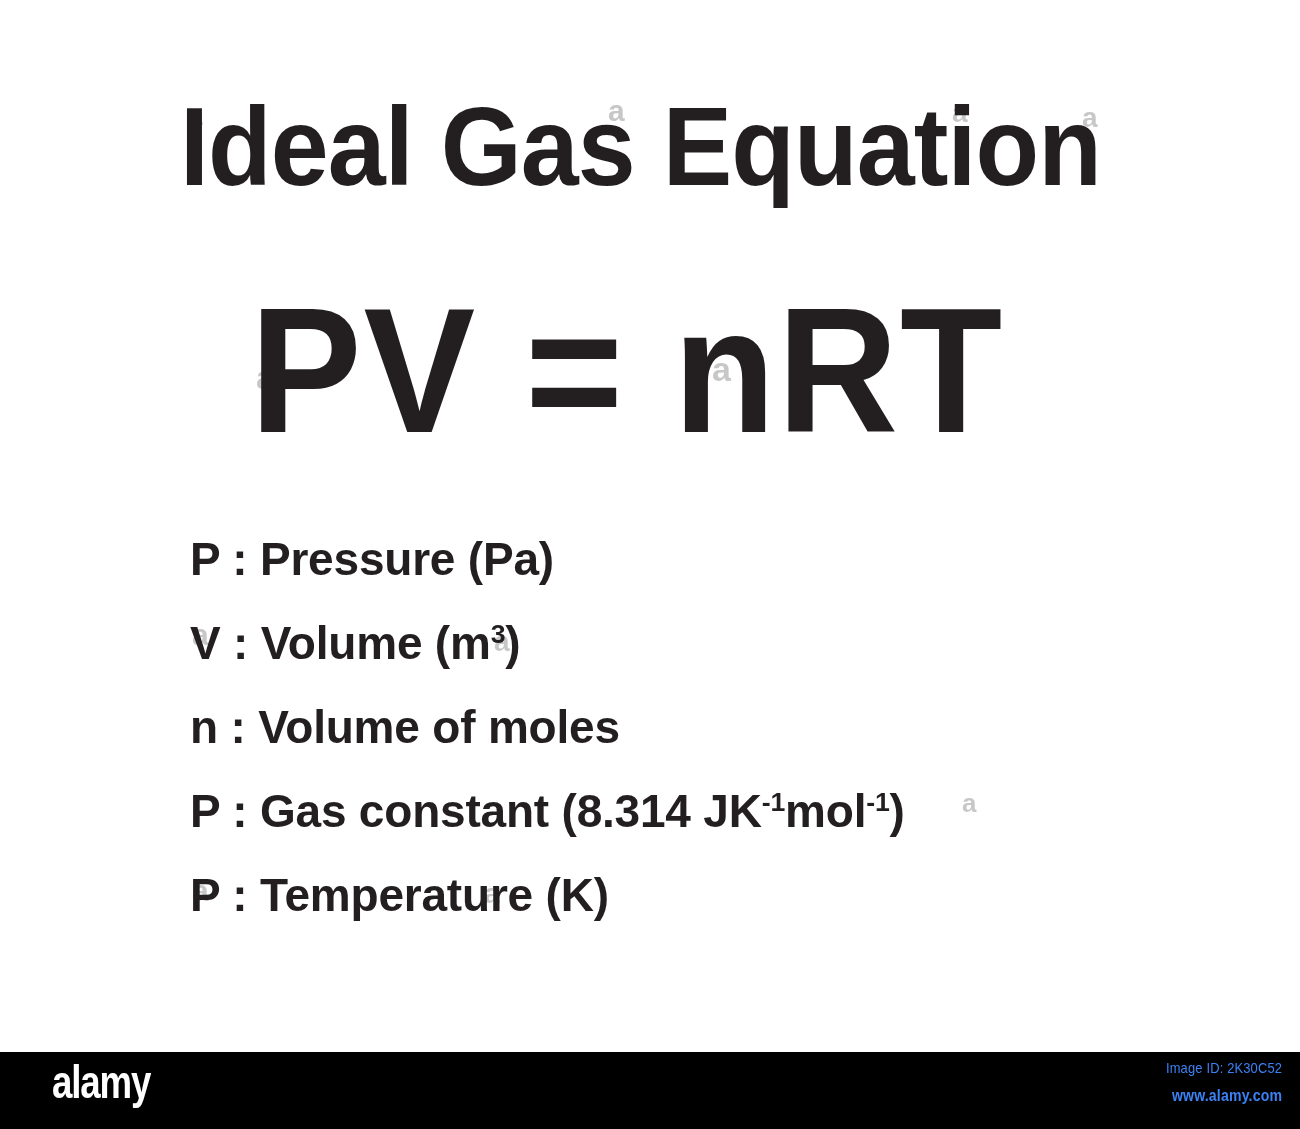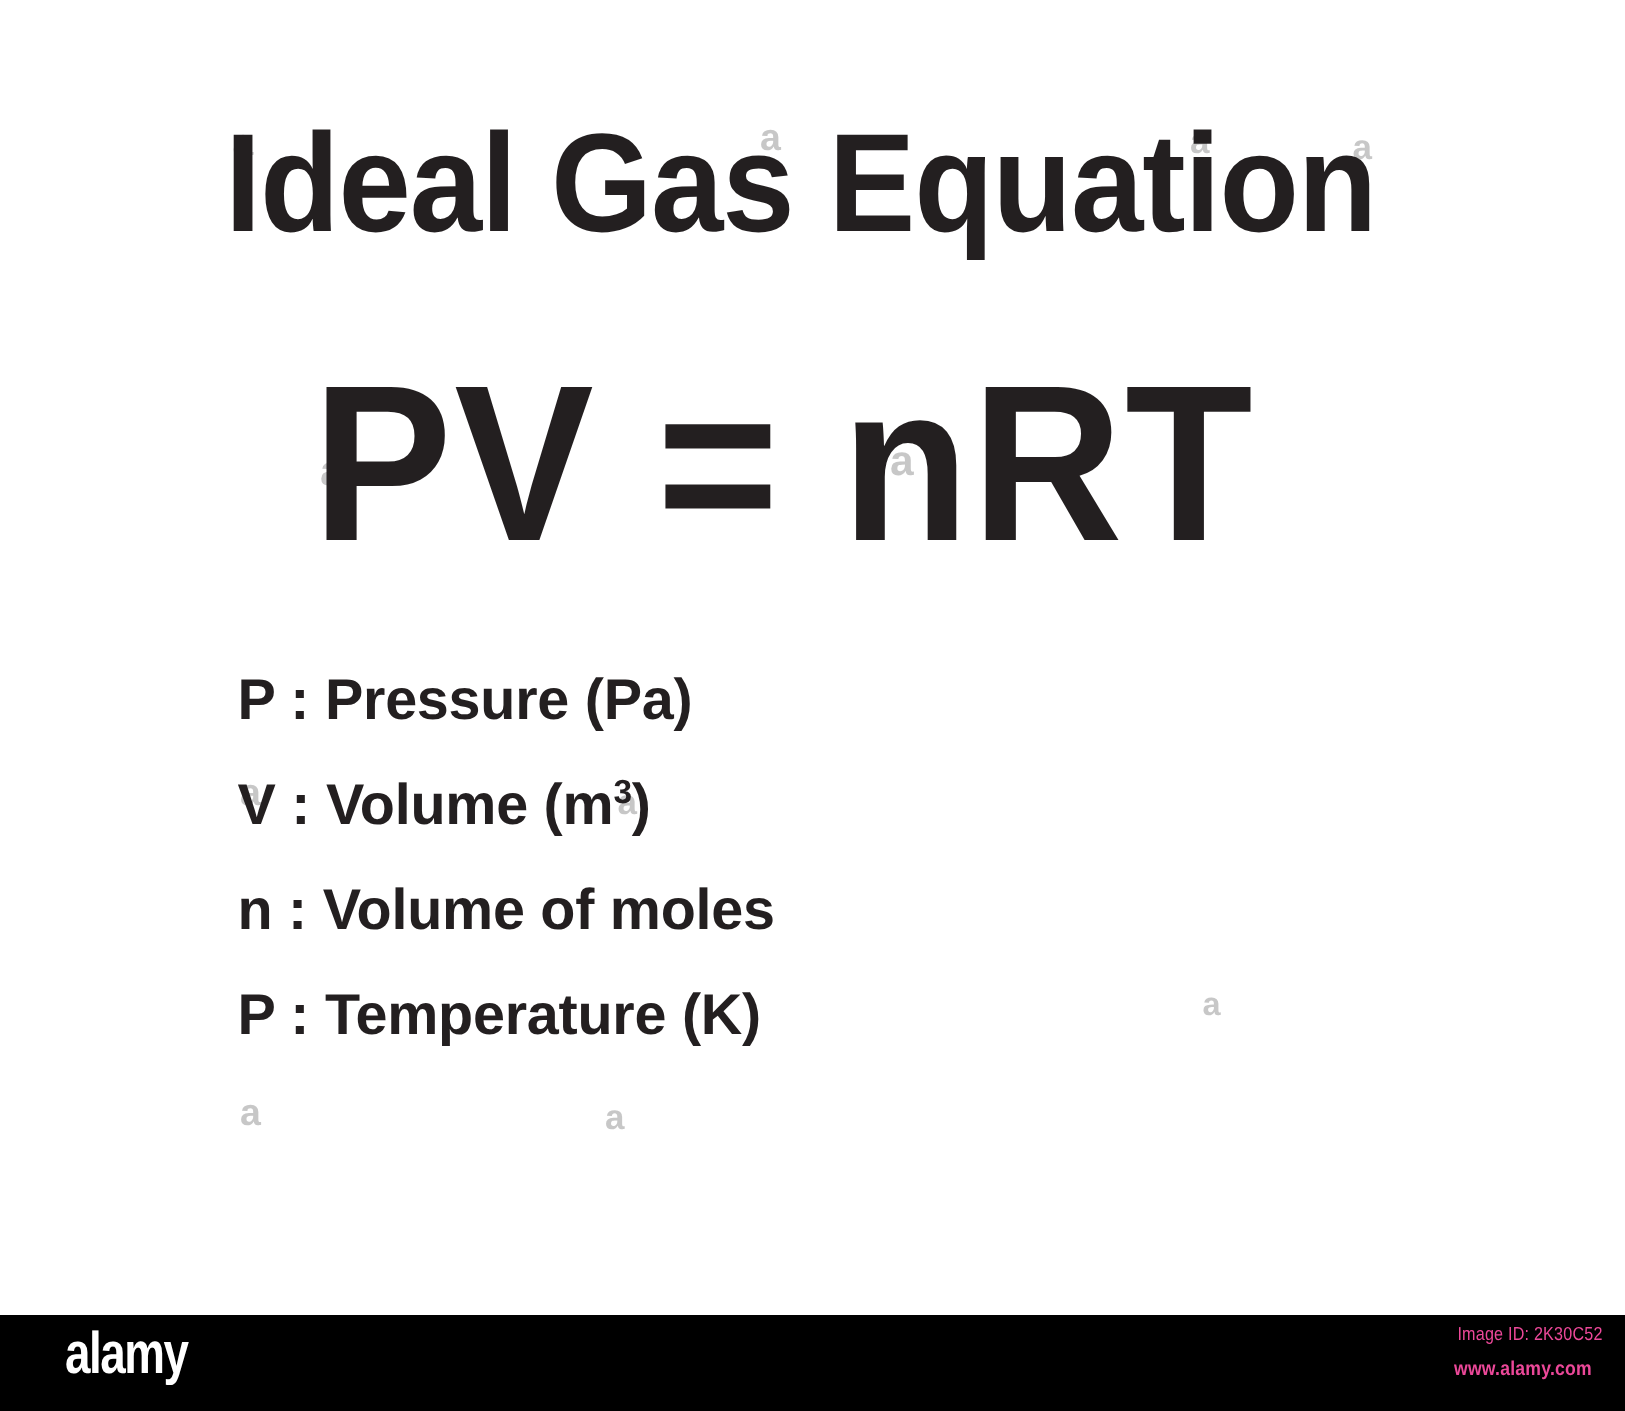--- a/index.html
+++ b/index.html
@@ -117,22 +117,22 @@
     font-weight: 700;
     letter-spacing: -1.5px;
     line-height: 1;
     transform: scaleX(0.78);
     transform-origin: left top;
   }
   .footer-right {
     position: absolute;
     right: 18px;
     top: 1060px;
-    text-align: left;
-    color: #ec4899;
+    text-align: right;
+    color: #3b82f6;
   }
   .image-id {
     font-size: 15px;
     font-weight: 400;
     line-height: 1;
     letter-spacing: 0.2px;
     transform: scaleX(0.86);
     transform-origin: right top;
   }
   .alamy-url {
@@ -177,20 +177,23 @@
       </div>
 
       <div class="legend-row">
         <span class="legend-text"><span>V : Volume (m</span><sup>3</sup><span>)</span></span>
       </div>
 
       <div class="legend-row">
         <span class="legend-text">n : Volume of moles</span>
       </div>
 
+      <div class="legend-row">
+        <span class="legend-text"><span>P : Gas constant (8.314 JK</span><sup>-1</sup><span>mol</span><sup>-1</sup><span>)</span></span>
+      </div>
 
       <div class="legend-row">
         <span class="legend-text">P : Temperature (K)</span>
       </div>
 
     </div>
   </div>
 
   <div class="footer"></div>
 

